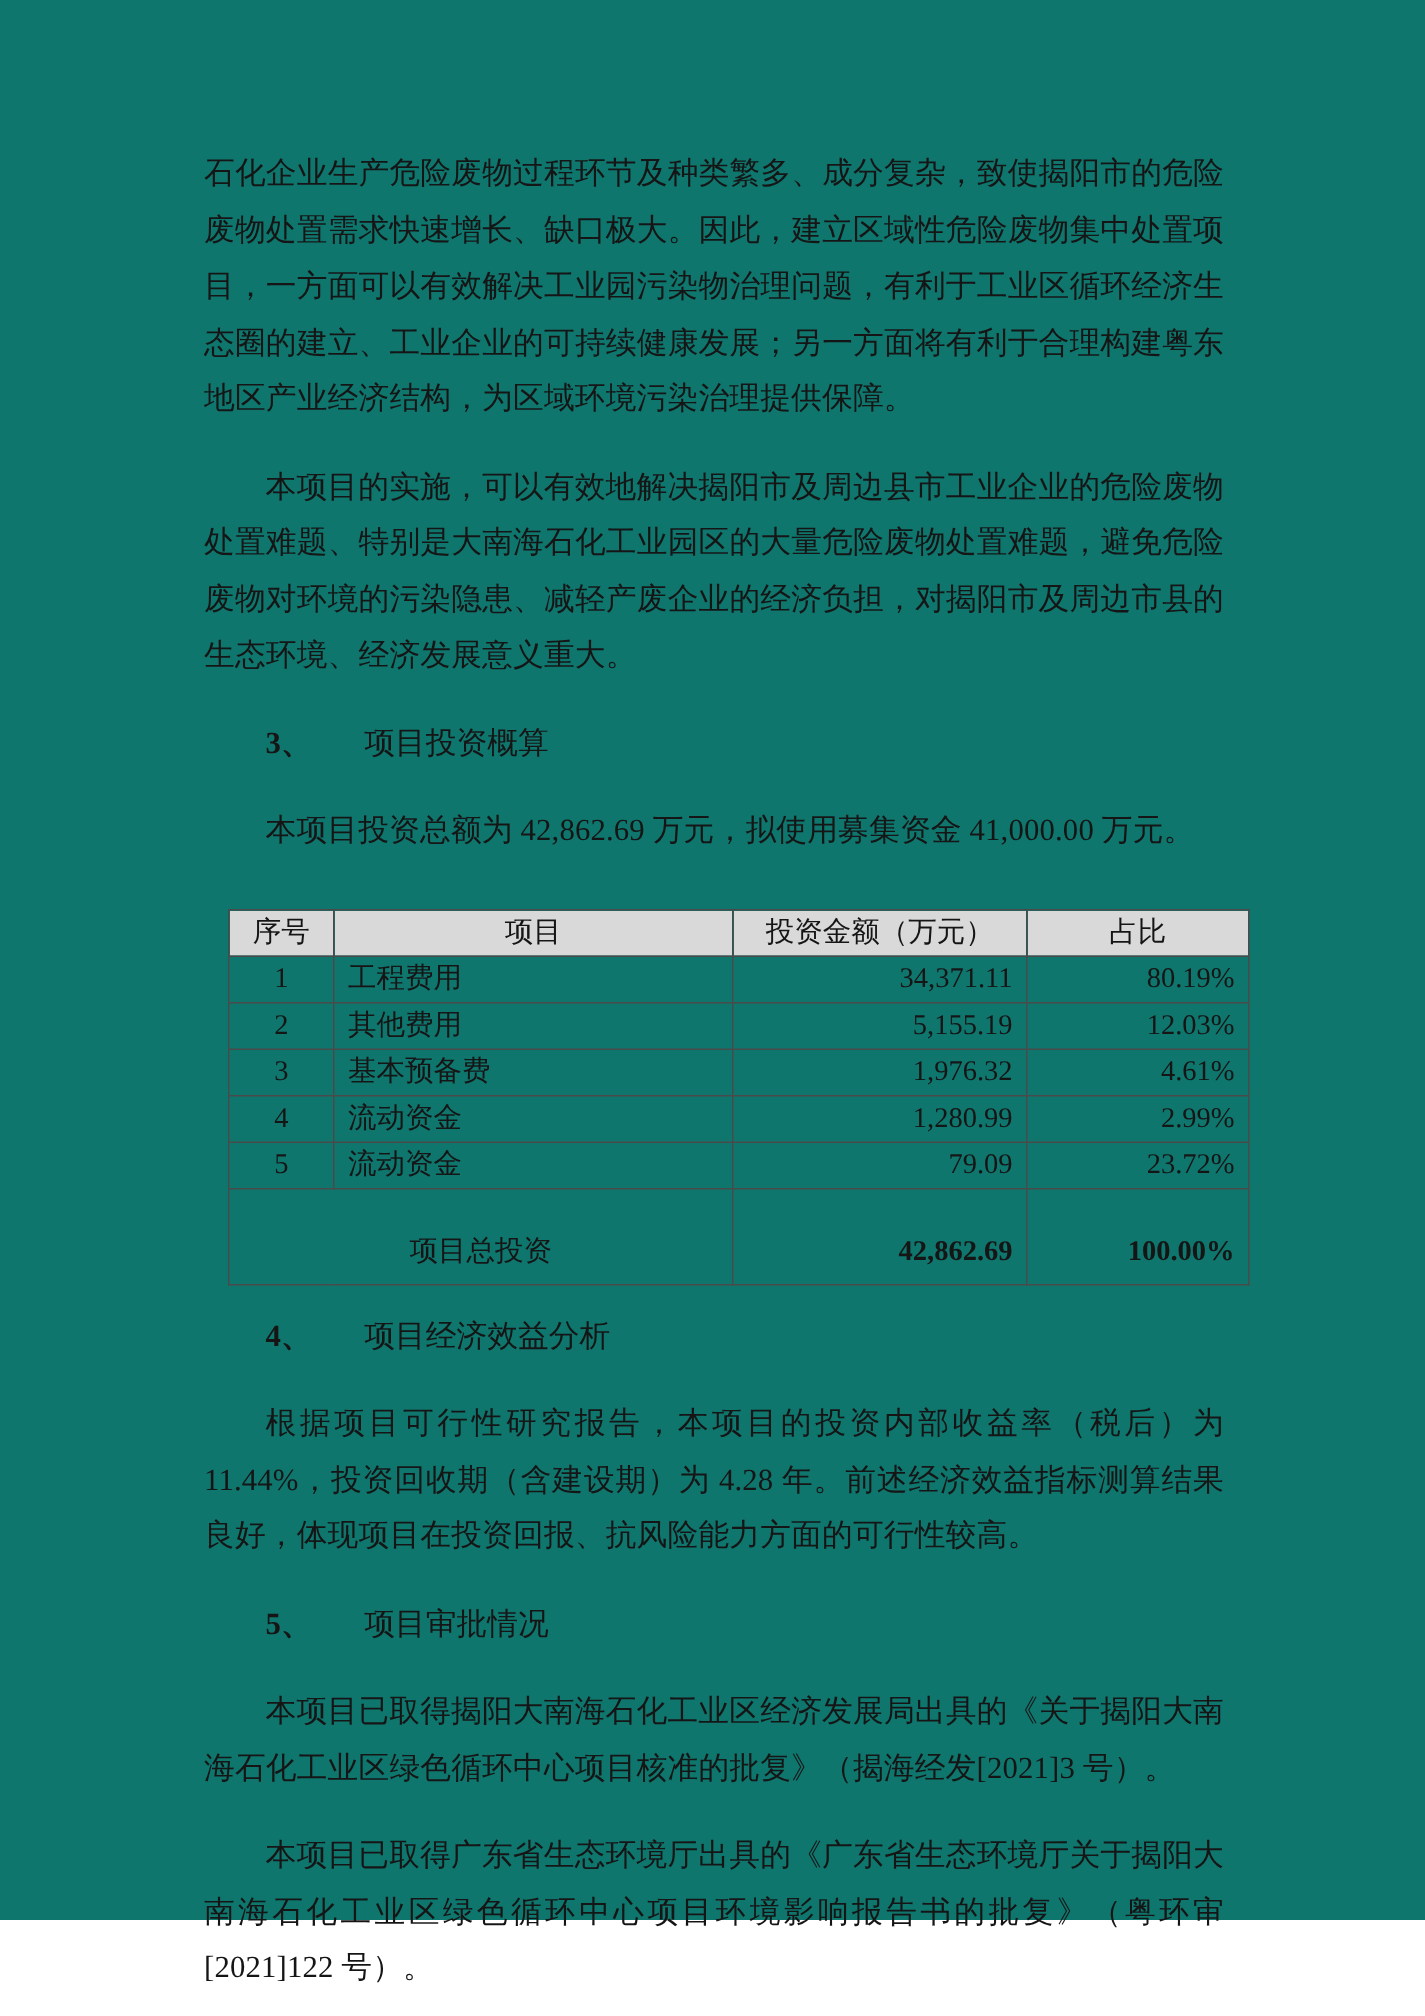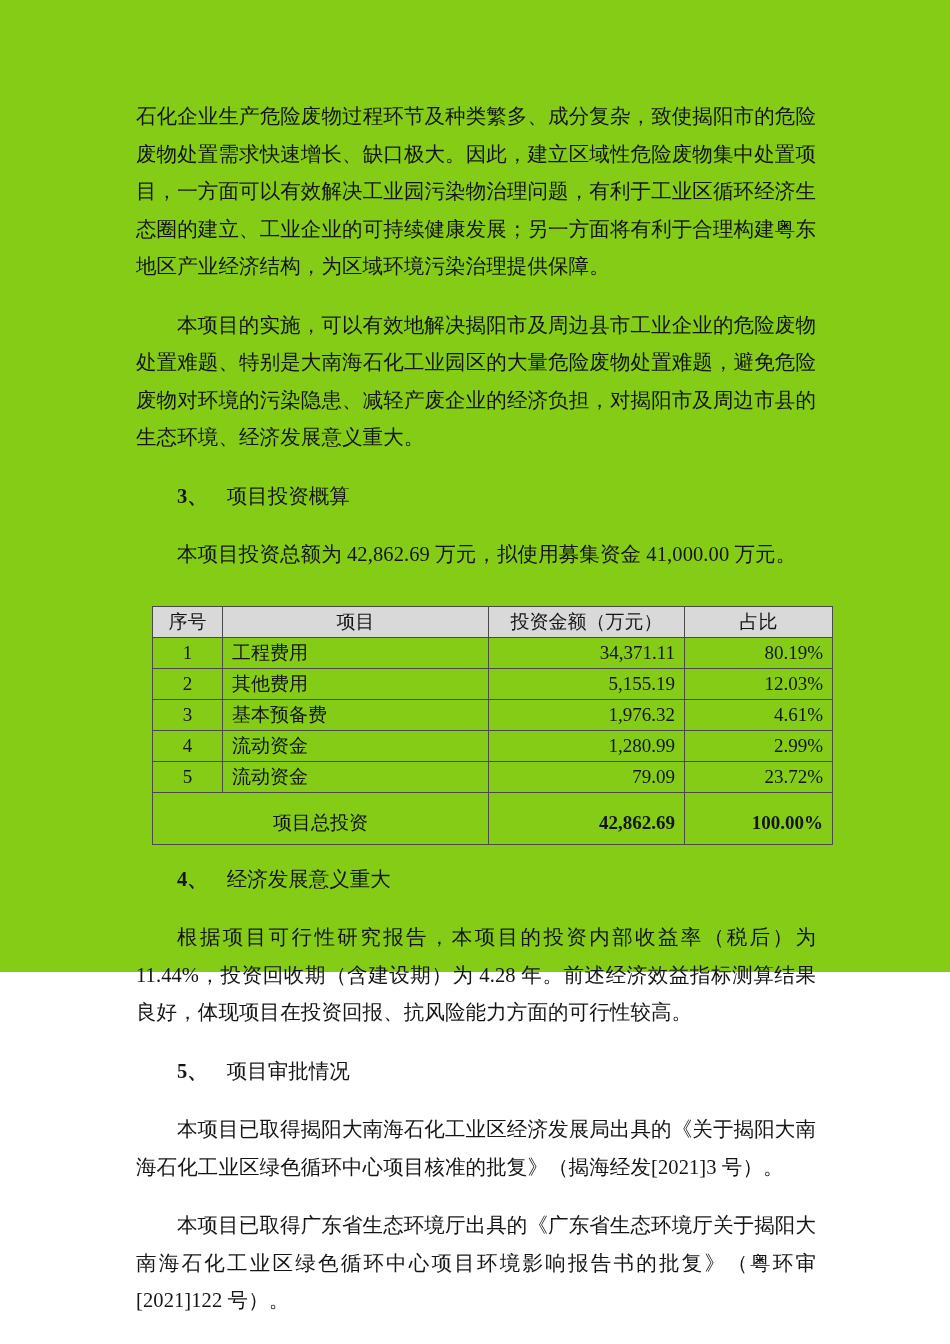--- a/index.html
+++ b/index.html
@@ -12,24 +12,24 @@
     width: 950px;
     height: 1344px;
     font-family: "Liberation Serif", "DejaVu Serif", serif;
     color: #1a1a1a;
     overflow: hidden;
     position: relative;
   }
   .page {
     position: relative;
     width: 950px;
-    height: 972px;
+    height: 1280px;
     box-sizing: border-box;
     padding: 0;
-    background: #84cc16;
+    background: #0f766e;
   }
   .content {
     position: absolute;
     left: 136px;
     top: 98px;
     width: 680px;
   }
   p.body-text {
     margin: 0 0 0 0;
     font-size: 20.5px;
@@ -57,21 +57,21 @@
     text-indent: 41px;
   }
   h3.section-heading .num {
     font-weight: bold;
     font-family: "Liberation Serif", "DejaVu Serif", serif;
   }
   h3.section-heading .sep {
     font-weight: bold;
   }
   h3.section-heading .htxt {
-    margin-left: 19px;
+    margin-left: 35px;
   }
   table.invest-table {
     border-collapse: collapse;
     width: 680px;
     margin: 16px;
     table-layout: fixed;
     font-size: 19px;
     color: #151515;
   }
   table.invest-table col.c1 { width: 70px; }
@@ -95,21 +95,21 @@
     font-size: 19px;
   }
   td.c-idx { text-align: center; }
   td.c-name { }
   td.c-amt { text-align: right; }
   td.c-pct { text-align: right; }
   tr.total-row td {
     height: 48px;
     line-height: 42px;
     vertical-align: top;
-    padding-top: 9px;
+    padding-top: 21px;
   }
   tr.total-row td.t-name {
     text-align: center;
   }
   tr.total-row td.t-amt,
   tr.total-row td.t-pct {
     text-align: right;
     font-weight: bold;
   }
   .table-wrap { margin: 0; }
@@ -188,21 +188,21 @@
           <tr class="total-row">
             <td class="t-name" colspan="2">项目总投资</td>
             <td class="t-amt">42,862.69</td>
             <td class="t-pct">100.00%</td>
           </tr>
         </tbody>
       </table>
     </div>
 
     <h3 class="section-heading">
-      <span class="num">4</span><span class="sep">、</span><span class="htxt">经济发展意义重大</span>
+      <span class="num">4</span><span class="sep">、</span><span class="htxt">项目经济效益分析</span>
     </h3>
 
     <div class="gap-para"></div>
 
     <p class="body-text indent">根据项目可行性研究报告，本项目的投资内部收益率（税后）为 11.44%，投资回收期（含建设期）为 4.28 年。前述经济效益指标测算结果良好，体现项目在投资回报、抗风险能力方面的可行性较高。</p>
 
     <div class="gap-para"></div>
 
     <h3 class="section-heading">
       <span class="num">5</span><span class="sep">、</span><span class="htxt">项目审批情况</span>

